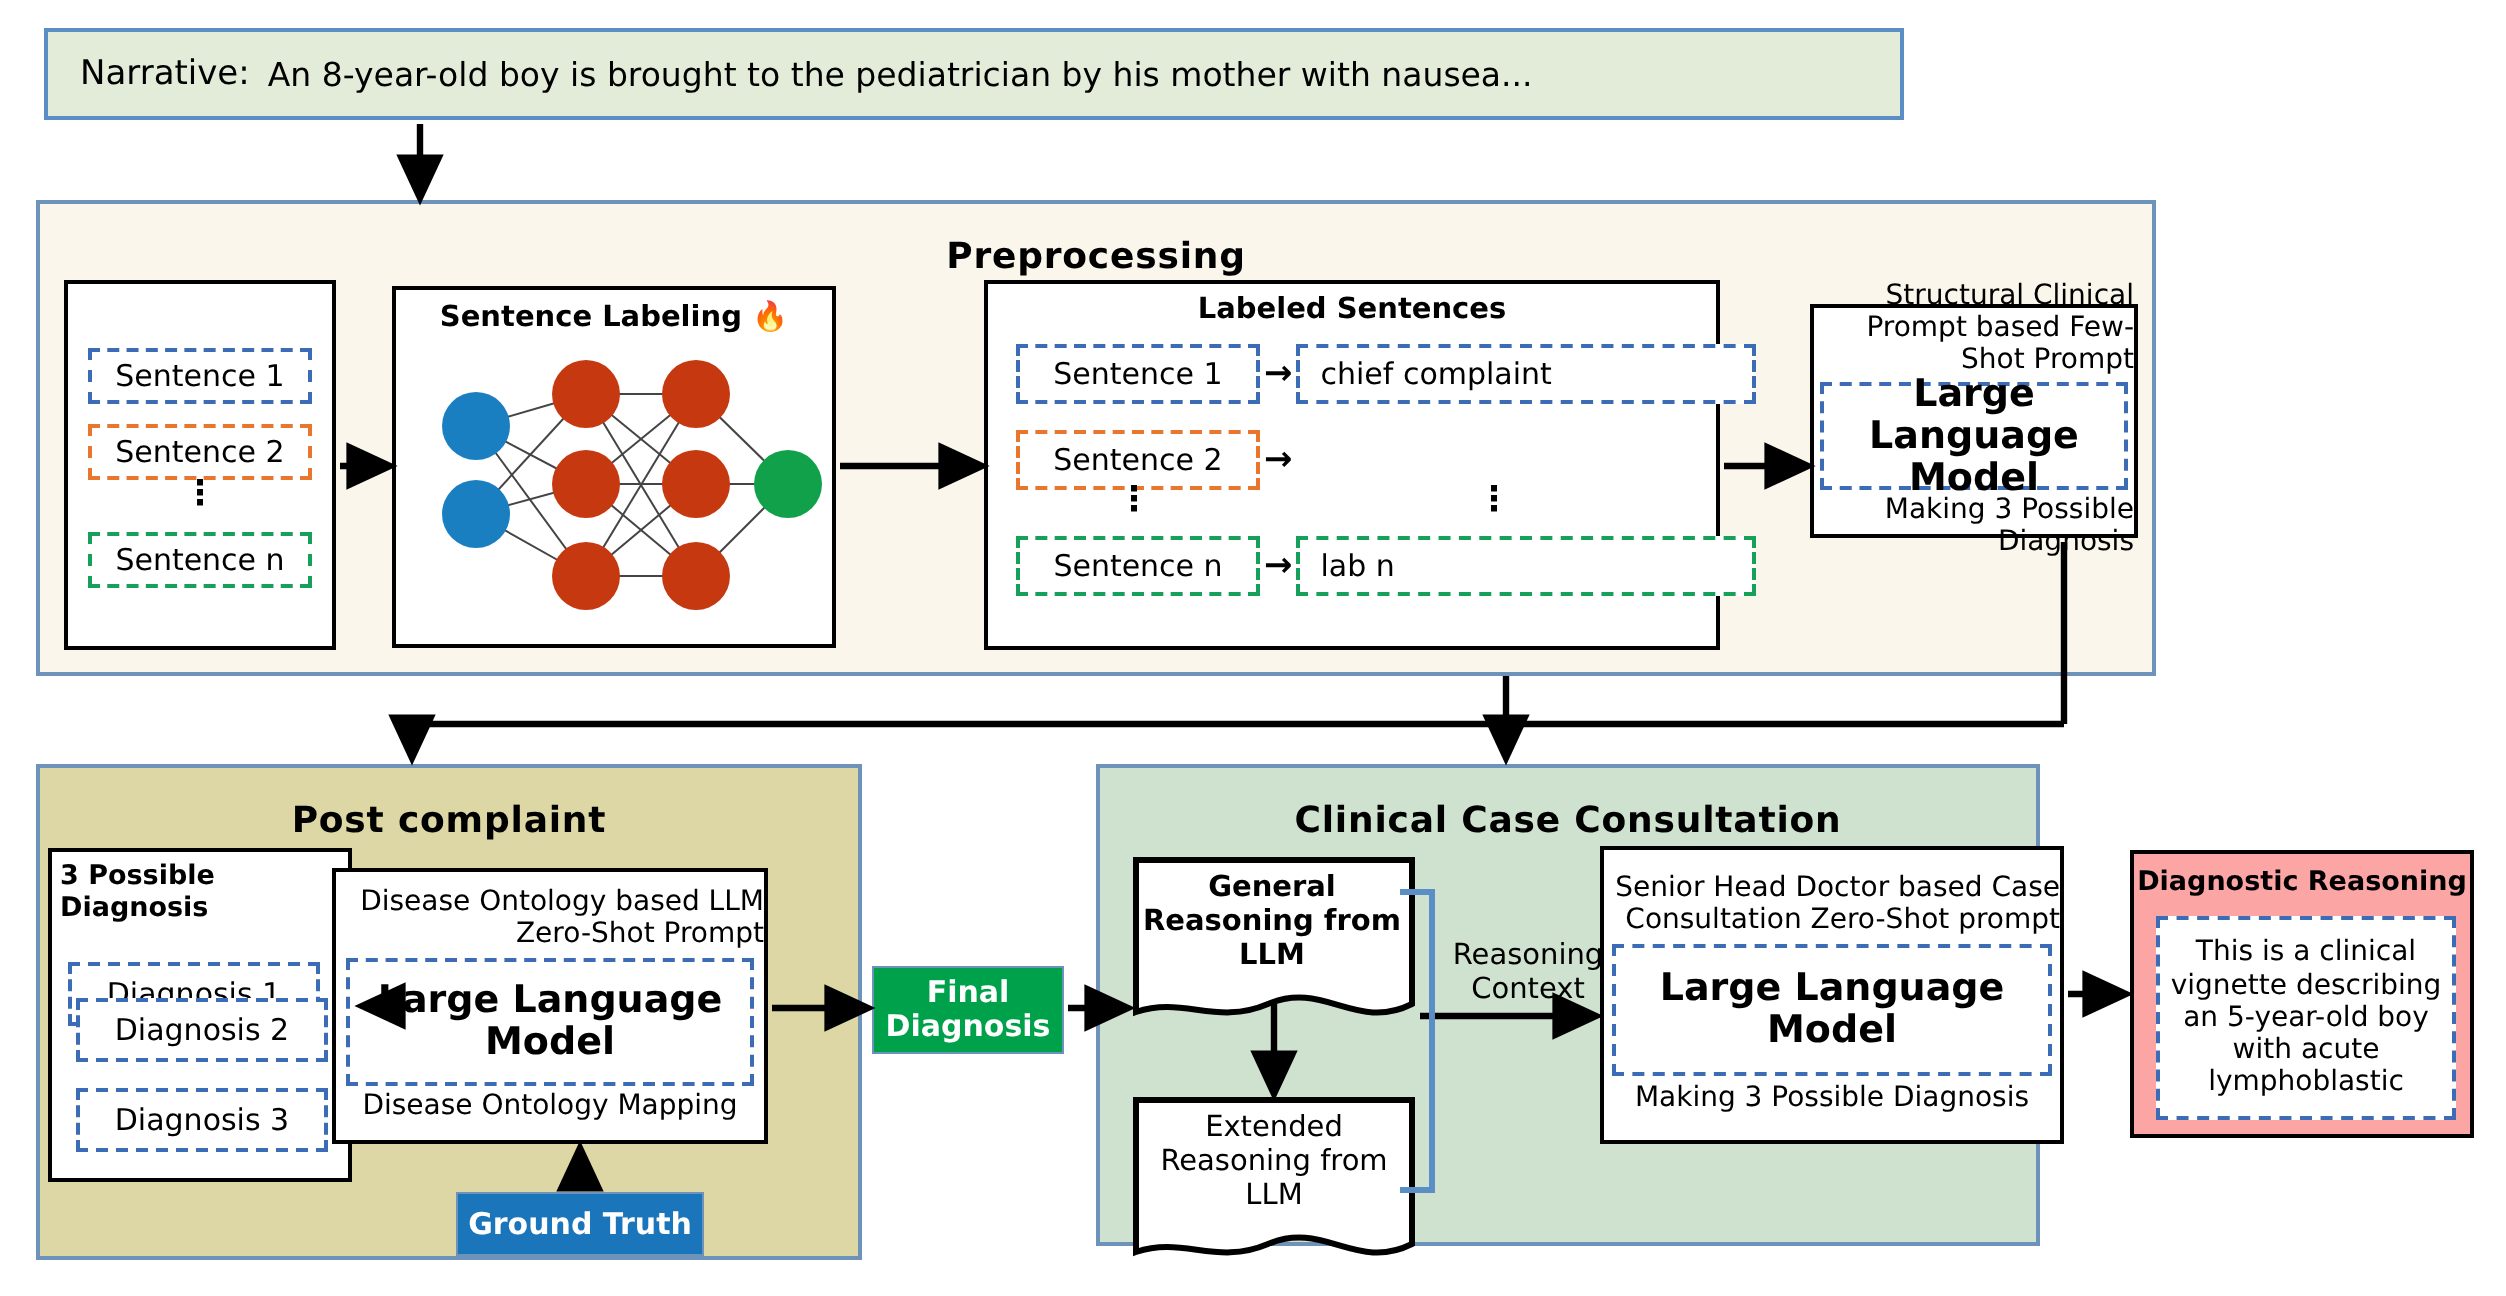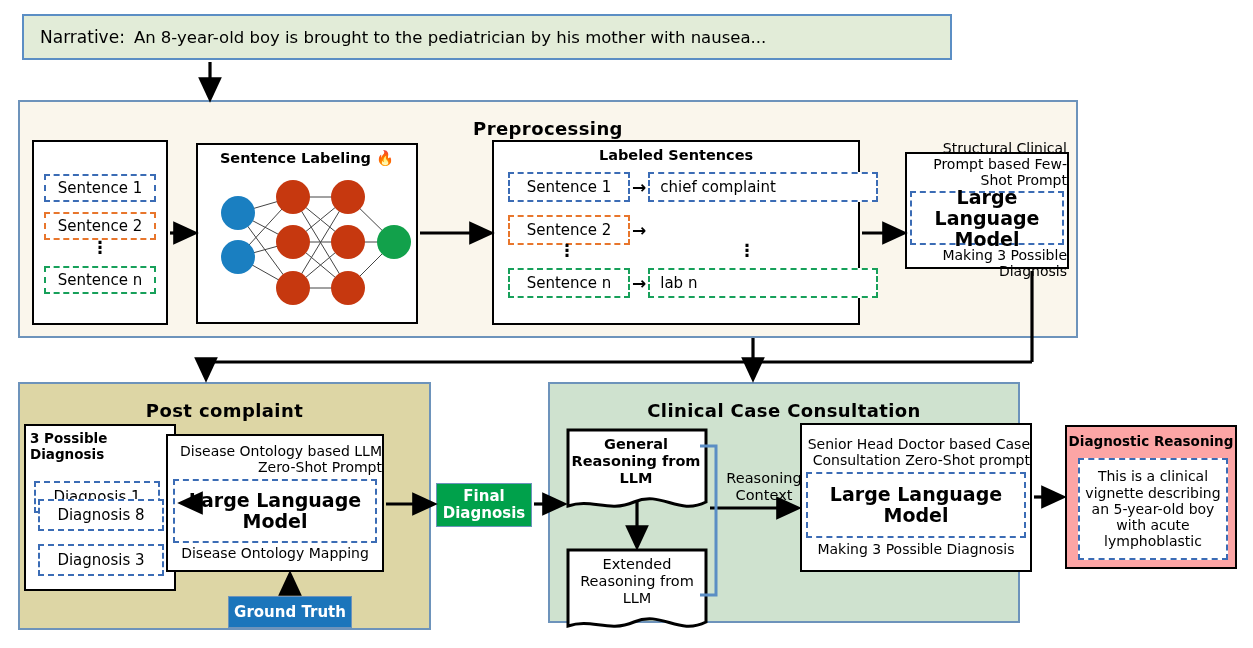--- a/index.html
+++ b/index.html
@@ -170,21 +170,21 @@
   <div class="llmcap">Making 3 Possible Diagnosis</div>
 </div>
 
 <div class="abs panel" id="postproc">
   <div class="panel-title">Post complaint</div>
 </div>
 
 <div class="abs card" id="diagbox">
   <div class="card-title">3 Possible Diagnosis</div>
   <div class="abs chip c-blue" style="left:8px;top:28px;width:126px;height:32px;margin-top:27px;">Diagnosis 1</div>
-  <div class="abs chip c-blue" style="left:12px;top:73px;width:126px;height:32px;">Diagnosis 8</div>
+  <div class="abs chip c-blue" style="left:12px;top:73px;width:126px;height:32px;">Diagnosis 2</div>
   <div class="abs chip c-blue" style="left:12px;top:118px;width:126px;height:32px;">Diagnosis 3</div>
 </div>
 
 <div class="abs llmcard" id="llm2">
   <div class="llmcap">Disease Ontology based LLM Zero-Shot Prompt</div>
   <div class="llmcore">Large Language Model</div>
   <div class="llmcap">Disease Ontology Mapping</div>
 </div>
 
 <div class="abs pill" id="gtruth">Ground Truth</div>

